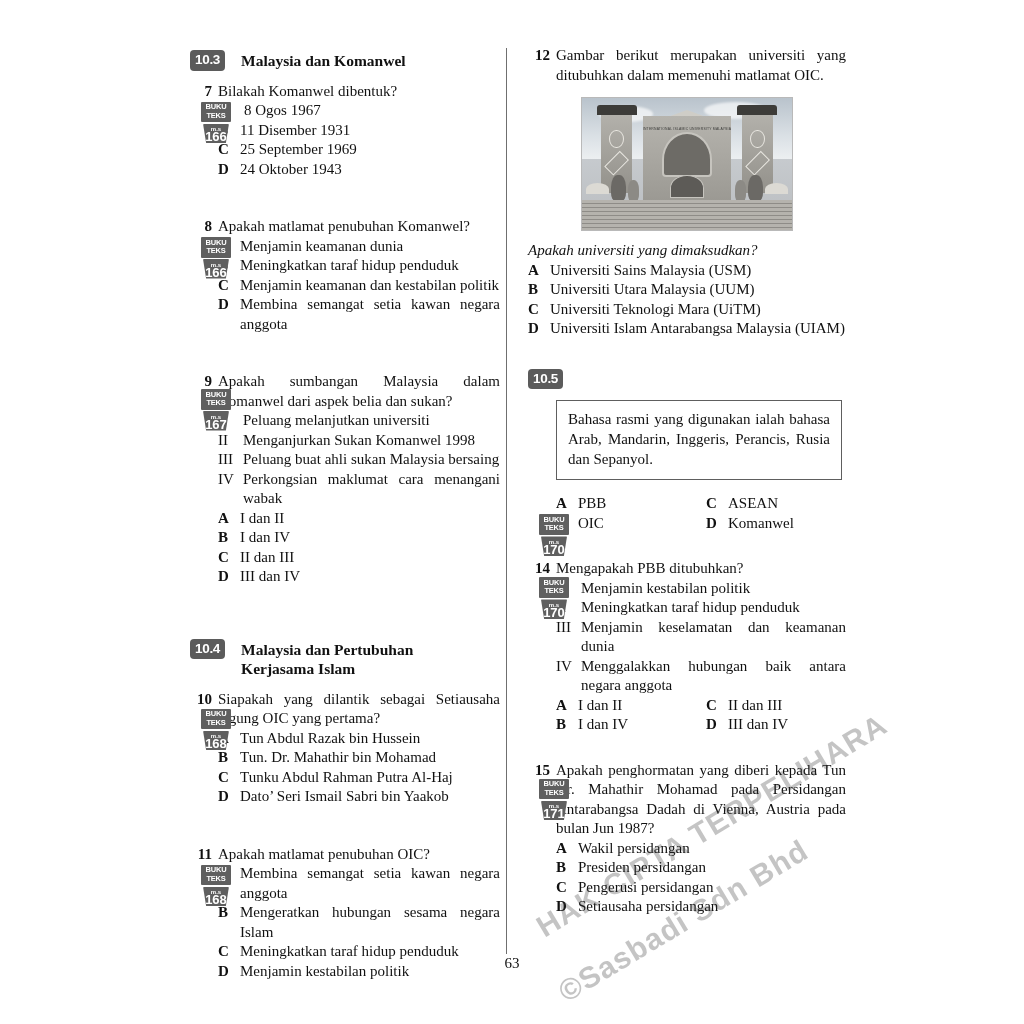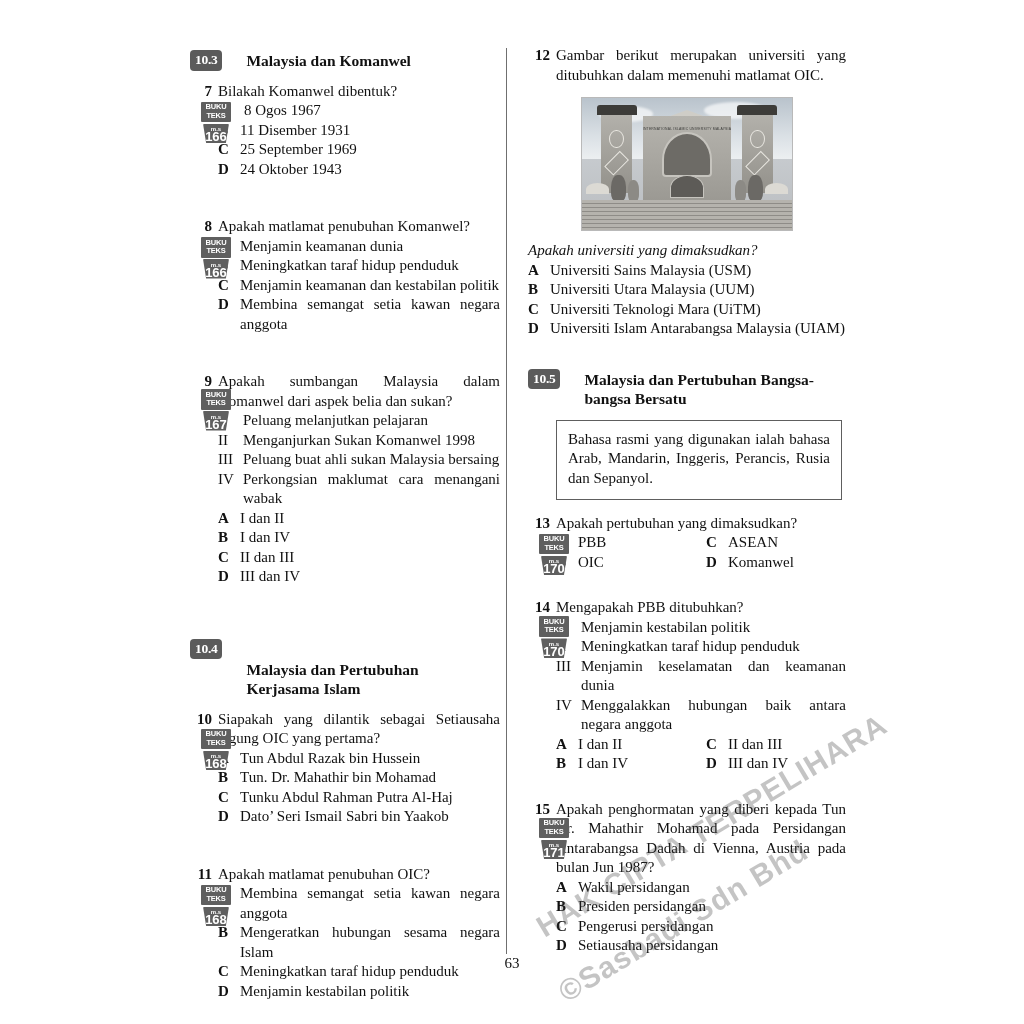--- a/index.html
+++ b/index.html
@@ -81,27 +81,27 @@
   .section {
     display: flex;
     align-items: flex-start;
     margin-bottom: 11px;
     margin-top: 4px;
   }
   .sec-num {
     flex: 0 0 auto;
     background: #5b5b5b;
     color: #ffffff;
-    font-family: Liberation Serif, serif;
+    font-family: Liberation Sans, sans-serif;
     font-weight: bold;
     font-size: 13.5px;
     line-height: 1;
     padding: 3px 5px 4px 5px;
     border-radius: 4px;
-    margin-right: 24px;
+    margin-right: 16px;
     letter-spacing: -0.3px;
   }
   .sec-title {
     font-weight: bold;
     font-size: 15.5px;
     line-height: 1.26;
     padding-top: 1px;
   }
 
   
@@ -467,21 +467,21 @@
             <span class="pg">167</span>
           </div>
         </div>
         <div class="q-head">
           <div class="q-num">9</div>
           <div class="q-text jstfy">Apakah sumbangan Malaysia dalam Komanwel dari aspek belia dan sukan?</div>
         </div>
         <div class="opts">
           <div class="opt">
             <span class="opt-k roman">I</span>
-            <span class="opt-t">Peluang melanjutkan pelajaran</span>
+            <span class="opt-t">Peluang melanjutkan universiti</span>
           </div>
           <div class="opt">
             <span class="opt-k roman">II</span>
             <span class="opt-t">Menganjurkan Sukan Komanwel 1998</span>
           </div>
           <div class="opt">
             <span class="opt-k roman">III</span>
             <span class="opt-t wide">Peluang buat ahli sukan Malaysia bersaing</span>
           </div>
           <div class="opt">
@@ -506,21 +506,21 @@
             <span class="opt-k">D</span>
             <span class="opt-t">III dan IV</span>
           </div>
         </div>
       </div>
 
       <div class="gap-xl"></div>
 
       <div class="section">
         <div class="sec-num">10.4</div>
-        <div class="sec-title" style="max-width:240px;margin-top:20px;">Malaysia dan Pertubuhan Kerjasama Islam</div>
+        <div class="sec-title" style="max-width:240px;">Malaysia dan Pertubuhan Kerjasama Islam</div>
       </div>
 
       <div class="q">
         <div class="bt-badge" style="top:19px;">
           <div class="bt-top">
             <span>BUKU</span><br>
             <span>TEKS</span>
           </div>
           <div class="bt-bot">
             <span class="ms">m.s</span>
@@ -644,40 +644,35 @@
             <span class="opt-k">D</span>
             <span class="opt-t">Universiti Islam Antarabangsa Malaysia (UIAM)</span>
           </div>
         </div>
       </div>
 
       <div class="gap-m"></div>
 
       <div class="section">
         <div class="sec-num">10.5</div>
-        <div class="sec-title" style="max-width:245px;">Malaysia dan Pertubuhan Bangsa-bangsa Bersatu</div>
       </div>
 
       <div class="infobox">Bahasa rasmi yang digunakan ialah bahasa Arab, Mandarin, Inggeris, Perancis, Rusia dan Sepanyol.</div>
 
       <div class="q">
         <div class="bt-badge" style="top:20px;">
           <div class="bt-top">
             <span>BUKU</span><br>
             <span>TEKS</span>
           </div>
           <div class="bt-bot">
             <span class="ms">m.s</span>
             <span class="pg">170</span>
           </div>
         </div>
-        <div class="q-head">
-          <div class="q-num">13</div>
-          <div class="q-text">Apakah pertubuhan yang dimaksudkan?</div>
-        </div>
         <div class="opts-grid">
           <div class="opt">
             <span class="opt-k">A</span>
             <span class="opt-t">PBB</span>
           </div>
           <div class="opt">
             <span class="opt-k">C</span>
             <span class="opt-t">ASEAN</span>
           </div>
           <div class="opt">

